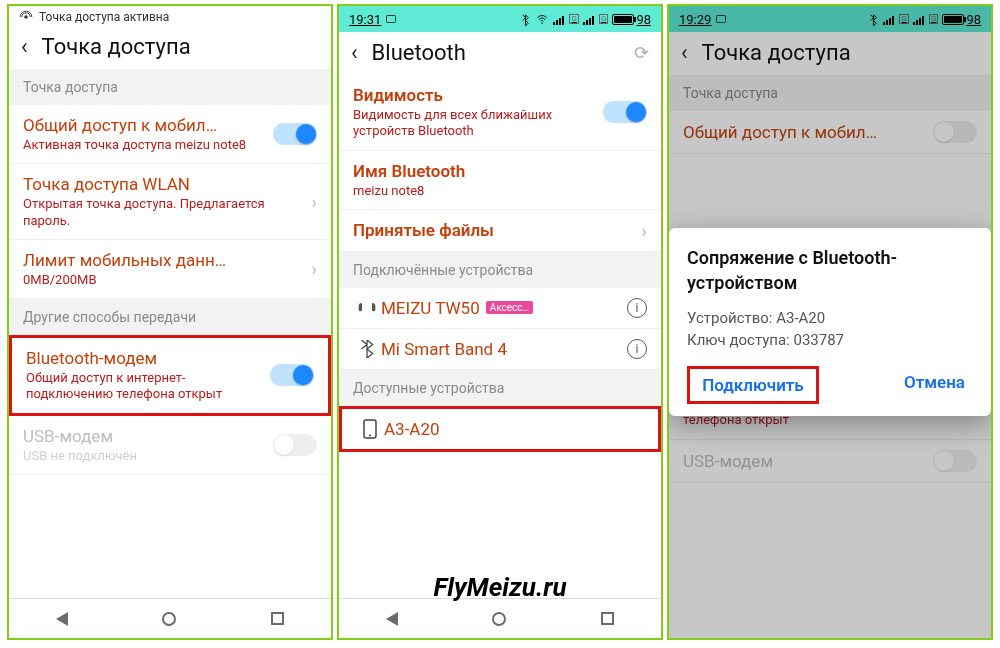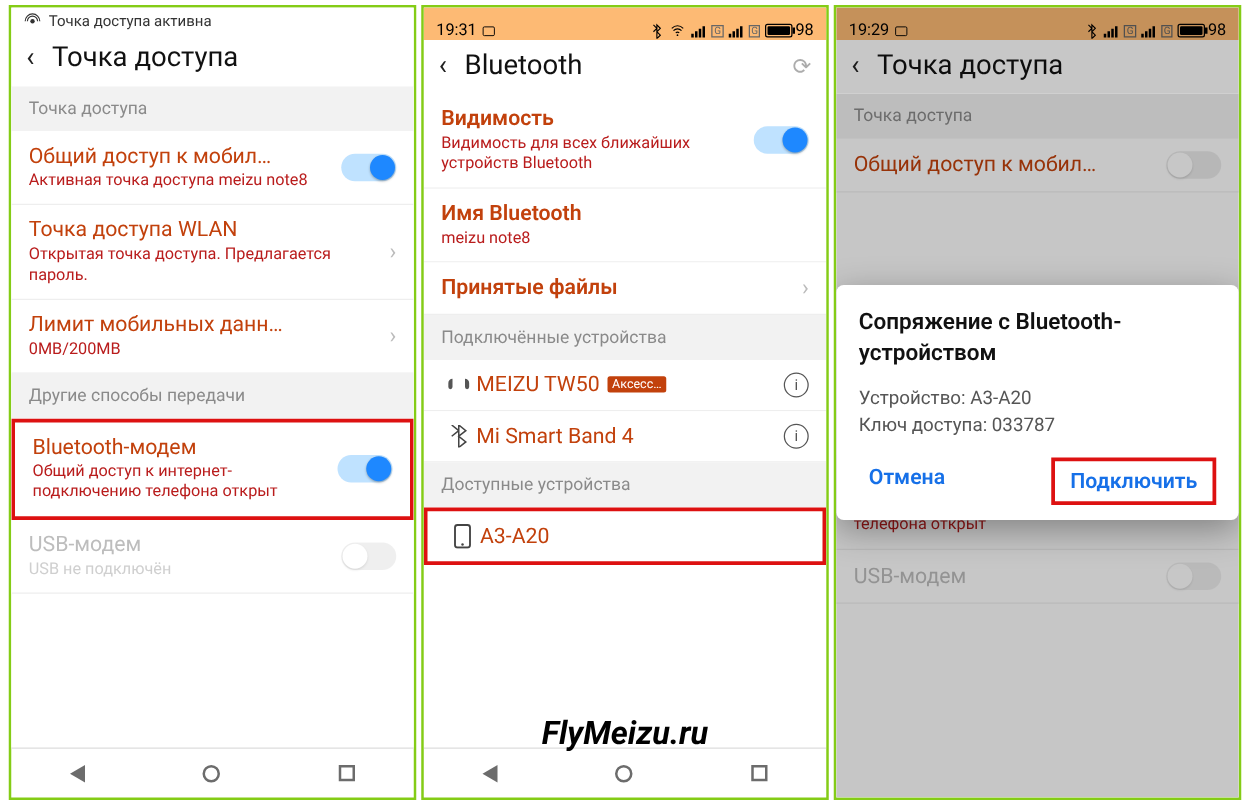--- a/index.html
+++ b/index.html
@@ -25,26 +25,27 @@
     position: relative;
     font-size: 13px;
     color: #333;
   }
   .dim .panel { background: #c6c6c6; }
   .dim .hdr, .dim .section, .dim .row, .dim .status { filter: brightness(0.78); }
   
   .status {
     height: 26px;
     display: flex;
-    align-items: flex-end;
+    align-items: center;
     justify-content: space-between;
     padding: 0 10px;
     font-size: 13px;
     color: #000;
-    background: #fdba74;
+    background: #5eead4;
+    text-decoration: underline;
   }
   .status .sicons { display:flex; align-items:center; gap:4px; }
   .status .l { display:flex; align-items:center; gap:4px;}
   .battery {
     display:inline-flex; align-items:center; gap:2px;
   }
   .bat {
     width: 22px; height: 11px; border:1px solid #000; border-radius:2px; position:relative;
   }
   .bat::after { content:""; position:absolute; right:-3px; top:2px; width:2px; height:5px; background:#000; }
@@ -87,21 +88,21 @@
   .toggle .knob {
     position:absolute; top:1px; width:20px; height:20px; border-radius:50%; background:#fff; box-shadow:0 1px 2px rgba(0,0,0,.3);
   }
   .toggle .knob{ left:1px;}
   .toggle.on .knob{ left:auto; right:1px; background:#1e88ff;}
   .disabled .t1{ color:#bdbdbd;}
   .disabled .t2{ color:#cfcfcf;}
   .redbox { border:3px solid #d11; }
   .iconcell { width:28px; display:flex; justify-content:center; color:#444;}
   .badge {
-    background:#c2410c; color:#fff; font-size:10px; padding:1px 4px; margin-left:6px; border-radius:2px;
+    background:#ec4899; color:#fff; font-size:10px; padding:1px 4px; margin-left:6px; border-radius:2px;
   }
   .infoc { width:20px;height:20px;border:1.5px solid #555;border-radius:50%; display:flex;align-items:center;justify-content:center; font-size:12px; color:#555; margin-left:8px; flex:none;}
   
   .nav {
     height: 40px; border-top:1px solid #ddd;
     display:flex; align-items:center; justify-content:space-around;
     color:#6c6c6c;
   }
   .nav .tri {
     width:0;height:0;border-top:7px solid transparent;border-bottom:7px solid transparent;border-right:12px solid #6c6c6c;
@@ -392,20 +393,20 @@
   </div>
 
   <div class="overlay">
     <div class="dialog">
       <div class="dt">Сопряжение с Bluetooth-устройством</div>
       <div class="db">
         <div>Устройство: A3-A20</div>
         <div>Ключ доступа: 033787</div>
       </div>
       <div class="dbtns">
+        <div class="dbtn primary">Подключить</div>
         <div class="dbtn">Отмена</div>
-        <div class="dbtn primary">Подключить</div>
       </div>
     </div>
   </div>
 </div>
 
 </div>
 
 </body></html>

